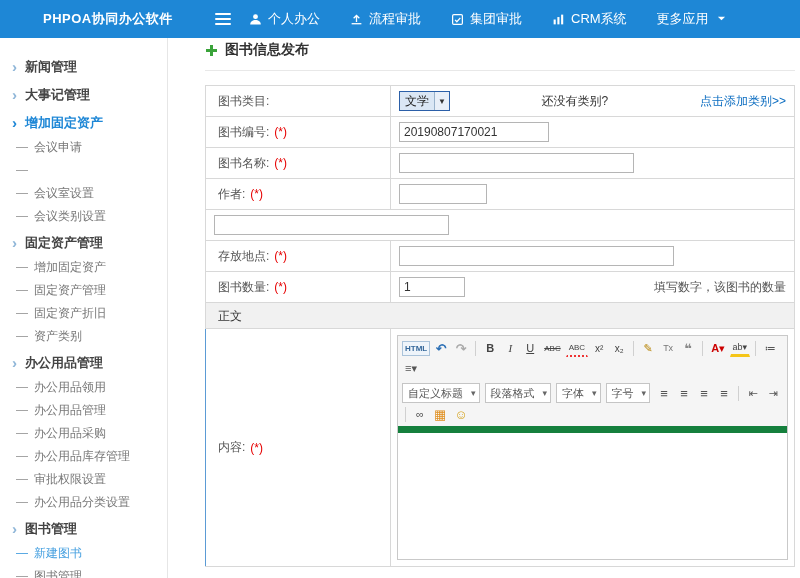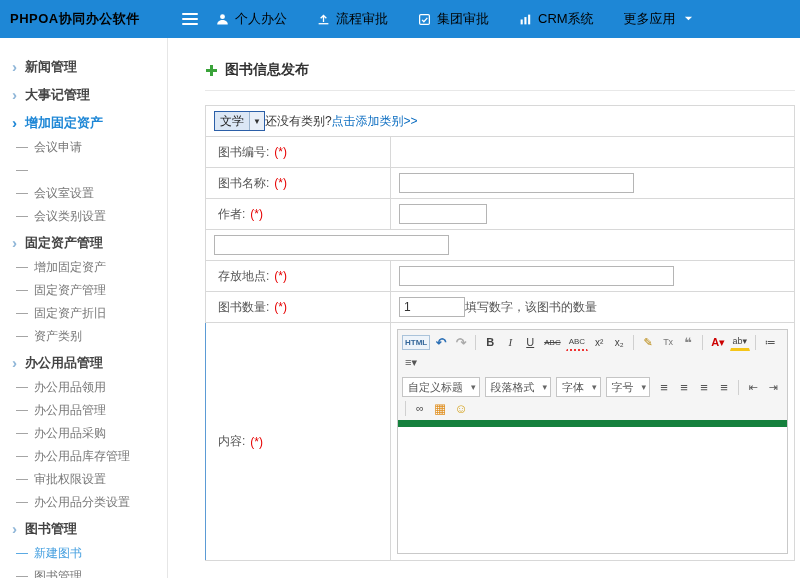--- a/index.html
+++ b/index.html
@@ -5,55 +5,55 @@
   :root{
     --accent:#1e87d6; --link:#0a6cc0; --required:#e60000;
     --active-sub:#46a0e0; --green:#3aa33a;
     --border:#d8d8d8;
   }
   *{box-sizing:border-box; margin:0; padding:0;}
   body{font-family:"Liberation Sans","DejaVu Sans",sans-serif; background:#fff;}
   .page{width:800px; height:578px; overflow:hidden; background:#fff; position:relative;}
 
   
-  .topbar{height:38px; background:var(--accent); display:flex; align-items:center; color:#000000;}
+  .topbar{height:38px; background:var(--accent); display:flex; align-items:center; color:#ffffff;padding-left:33px;}
   .logo{width:168px; padding-left:10px; font-size:13px; font-weight:bold; letter-spacing:.5px; white-space:nowrap;}
   .hamburger{margin:0 18px 0 14px; cursor:pointer;}
   .hamburger span{display:block; width:16px; height:2px; background:#fff; margin:3px 0; border-radius:1px;}
   .topnav{display:flex; align-items:center; gap:30px; font-size:13px;}
   .nav-item{display:flex; align-items:center; gap:6px; cursor:pointer; white-space:nowrap;}
   .nav-ic{display:inline-flex; align-items:center;}
   .nav-caret{font-size:9px; margin-left:2px;}
 
   
   .layout{display:flex; height:540px;}
   .sidebar{width:168px; min-width:168px; border-right:1px solid #e6e6e6; padding-top:14px; overflow:hidden; background:#fff;}
   .nav-group{height:26px; line-height:26px; margin-top:2px; padding-left:12px; font-size:13px; font-weight:bold; color:#444; cursor:pointer; display:flex; align-items:center; gap:8px; white-space:nowrap;}
   .nav-group .chev{color:#8fb6d8; font-size:15px; font-weight:bold;}
   .nav-group.active{color:var(--accent);}
   .nav-group.active .chev{color:var(--accent);}
   .nav-sub{height:23px; line-height:23px; padding-left:16px; font-size:12px; color:#777; cursor:pointer; display:flex; align-items:center; gap:6px; white-space:nowrap;}
   .nav-sub .dash{color:#9a9a9a;}
   .nav-sub.active{color:var(--active-sub);}
   .nav-sub.active .dash{color:var(--active-sub);}
 
-  .main{flex:1; padding-top:20px; overflow:hidden; background:#fff;}
+  .main{flex:1; padding-top:0; overflow:hidden; background:#fff;}
   .page-title-row{display:flex; align-items:center; gap:7px; padding-left:37px; height:24px;}
   .plus-icon{position:relative; width:13px; height:13px; display:inline-block;}
   .plus-icon::before{content:""; position:absolute; left:5px; top:1px; width:3px; height:11px; background:var(--green);}
   .plus-icon::after{content:""; position:absolute; left:1px; top:5px; width:11px; height:3px; background:var(--green);}
   .page-title{font-size:14px; font-weight:bold; color:#333;}
   .title-rule{border-bottom:1px solid #e8e8e8; margin:8px 5px 0 37px;}
 
   
   .form-table{margin:14px 0 0 37px; width:590px; border:1px solid var(--border); border-bottom:none; font-size:12px; color:#555; background:#fff;}
   .frow{display:flex; border-bottom:1px solid var(--border); min-height:31px; align-items:stretch;}
   .fl{width:185px; min-width:185px; padding-left:12px; display:flex; align-items:center; gap:3px; border-right:1px solid var(--border); color:#555;}
   .req{color:var(--required); margin-left:2px;}
-  .fv{flex:1; padding:4px 8px; display:flex; align-items:center; gap:0;}
+  .fv{flex:1; padding:4px 8px; display:flex; align-items:center; gap:0;justify-content:space-between;}
   .ipt{height:20px; border:1px solid #b5b5b5; font-size:12px; color:#333; padding:0 4px; font-family:"Liberation Sans","DejaVu Sans",sans-serif;}
   .w-num{width:150px} .w-name{width:235px} .w-author{width:88px}
   .w-pub{width:235px} .w-loc{width:275px} .w-qty{width:66px}
   .sel{min-width:46px; height:20px; border:1px solid #2b5fa8; background:#dbe7f5; display:inline-flex; align-items:center; cursor:pointer;}
   .sel .sel-text{padding:0 5px; color:#222; font-size:12px;}
   .sel .sel-arrow{font-size:8px; color:#333; padding:0 3px; border-left:1px solid #9ab3cc; height:100%; display:flex; align-items:center; background:#e9eff8;}
   .hint-dark{color:#333;}
   .hint{color:#555;}
   .add-link{color:var(--link); cursor:pointer; text-decoration:none;}
   .section-row{background:#f1f1f1; border-bottom:1px solid var(--border); height:26px; line-height:26px; padding-left:12px; color:#333; font-size:12px; font-weight:normal;}
@@ -247,35 +247,41 @@
 
       <div class="page-title-row" data-name="page-title-row">
         <span class="plus-icon" data-name="add-icon"></span>
         <span class="page-title" data-name="page-title">图书信息发布</span>
       </div>
       <div class="title-rule" data-name="divider"></div>
 
       <div class="form-table" data-name="book-form">
 
         <div class="frow" data-name="form-row-category">
+          <div class="fl" data-name="field-label-cell">
+            <span data-name="field-label">图书类目:</span>
+          </div>
           <div class="fv" data-name="field-value-cell">
             <div class="sel" data-name="category-select">
               <span class="sel-text" data-name="category-select-value">文学</span>
               <span class="sel-arrow" data-name="chevron-down-icon">▼</span>
             </div>
             <span class="hint-dark" data-name="category-hint">还没有类别?</span>
             <a class="add-link" data-name="add-category-link">点击添加类别&gt;&gt;</a>
           </div>
         </div>
 
         <div class="frow" data-name="form-row-number">
           <div class="fl" data-name="field-label-cell">
             <span data-name="field-label">图书编号:</span>
             <span class="req" data-name="required-marker">(*)</span>
           </div>
+          <div class="fv" data-name="field-value-cell">
+            <input class="ipt w-num" data-name="book-number-input" value="20190807170021" style="">
+          </div>
         </div>
 
         <div class="frow" data-name="form-row-name">
           <div class="fl" data-name="field-label-cell">
             <span data-name="field-label">图书名称:</span>
             <span class="req" data-name="required-marker">(*)</span>
           </div>
           <div class="fv" data-name="field-value-cell">
             <input class="ipt w-name" data-name="book-name-input" value="" style="">
           </div>
@@ -311,20 +317,21 @@
           <div class="fl" data-name="field-label-cell">
             <span data-name="field-label">图书数量:</span>
             <span class="req" data-name="required-marker">(*)</span>
           </div>
           <div class="fv" data-name="field-value-cell">
             <input class="ipt w-qty" data-name="quantity-input" value="1" style="">
             <span class="hint" data-name="quantity-hint">填写数字，该图书的数量</span>
           </div>
         </div>
 
+        <div class="section-row" data-name="section-header">正文</div>
 
         <div class="content-row" data-name="form-row-content">
           <div class="fl content-label" data-name="field-label-cell">
             <span data-name="field-label">内容:</span>
             <span class="req" data-name="required-marker">(*)</span>
           </div>
           <div class="fv content-cell" data-name="field-value-cell">
             <div class="editor" data-name="rich-text-editor">
               <div class="tb-row" data-name="editor-toolbar-row1">
                   <span class="tb-btn" data-name="html-source-button">HTML</span>

